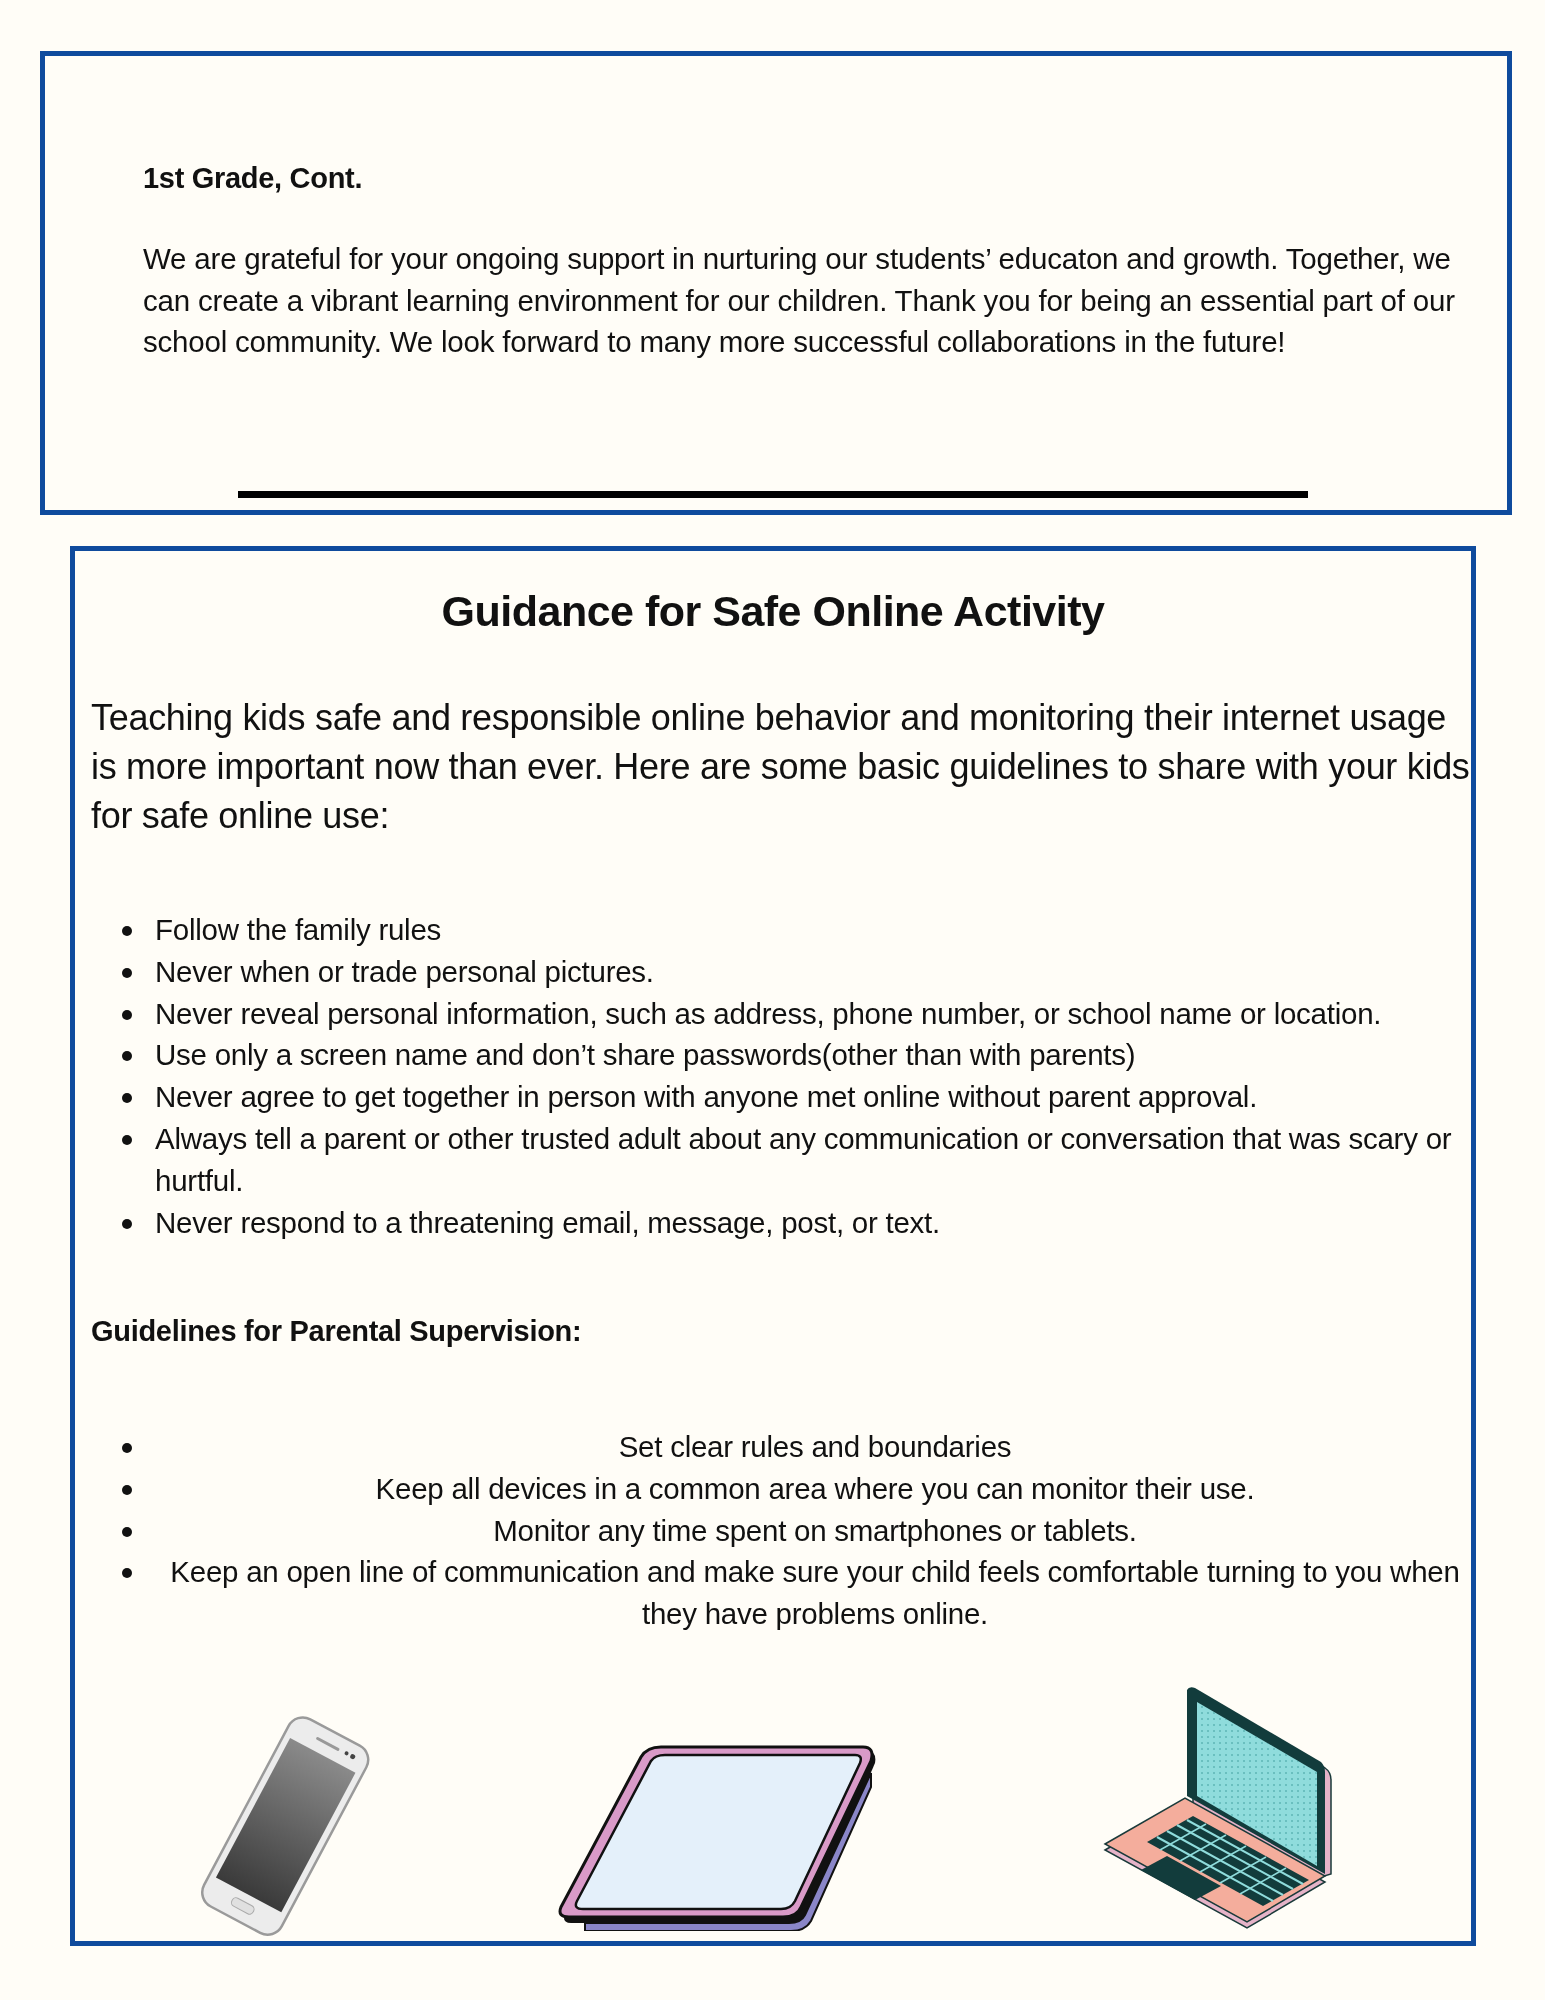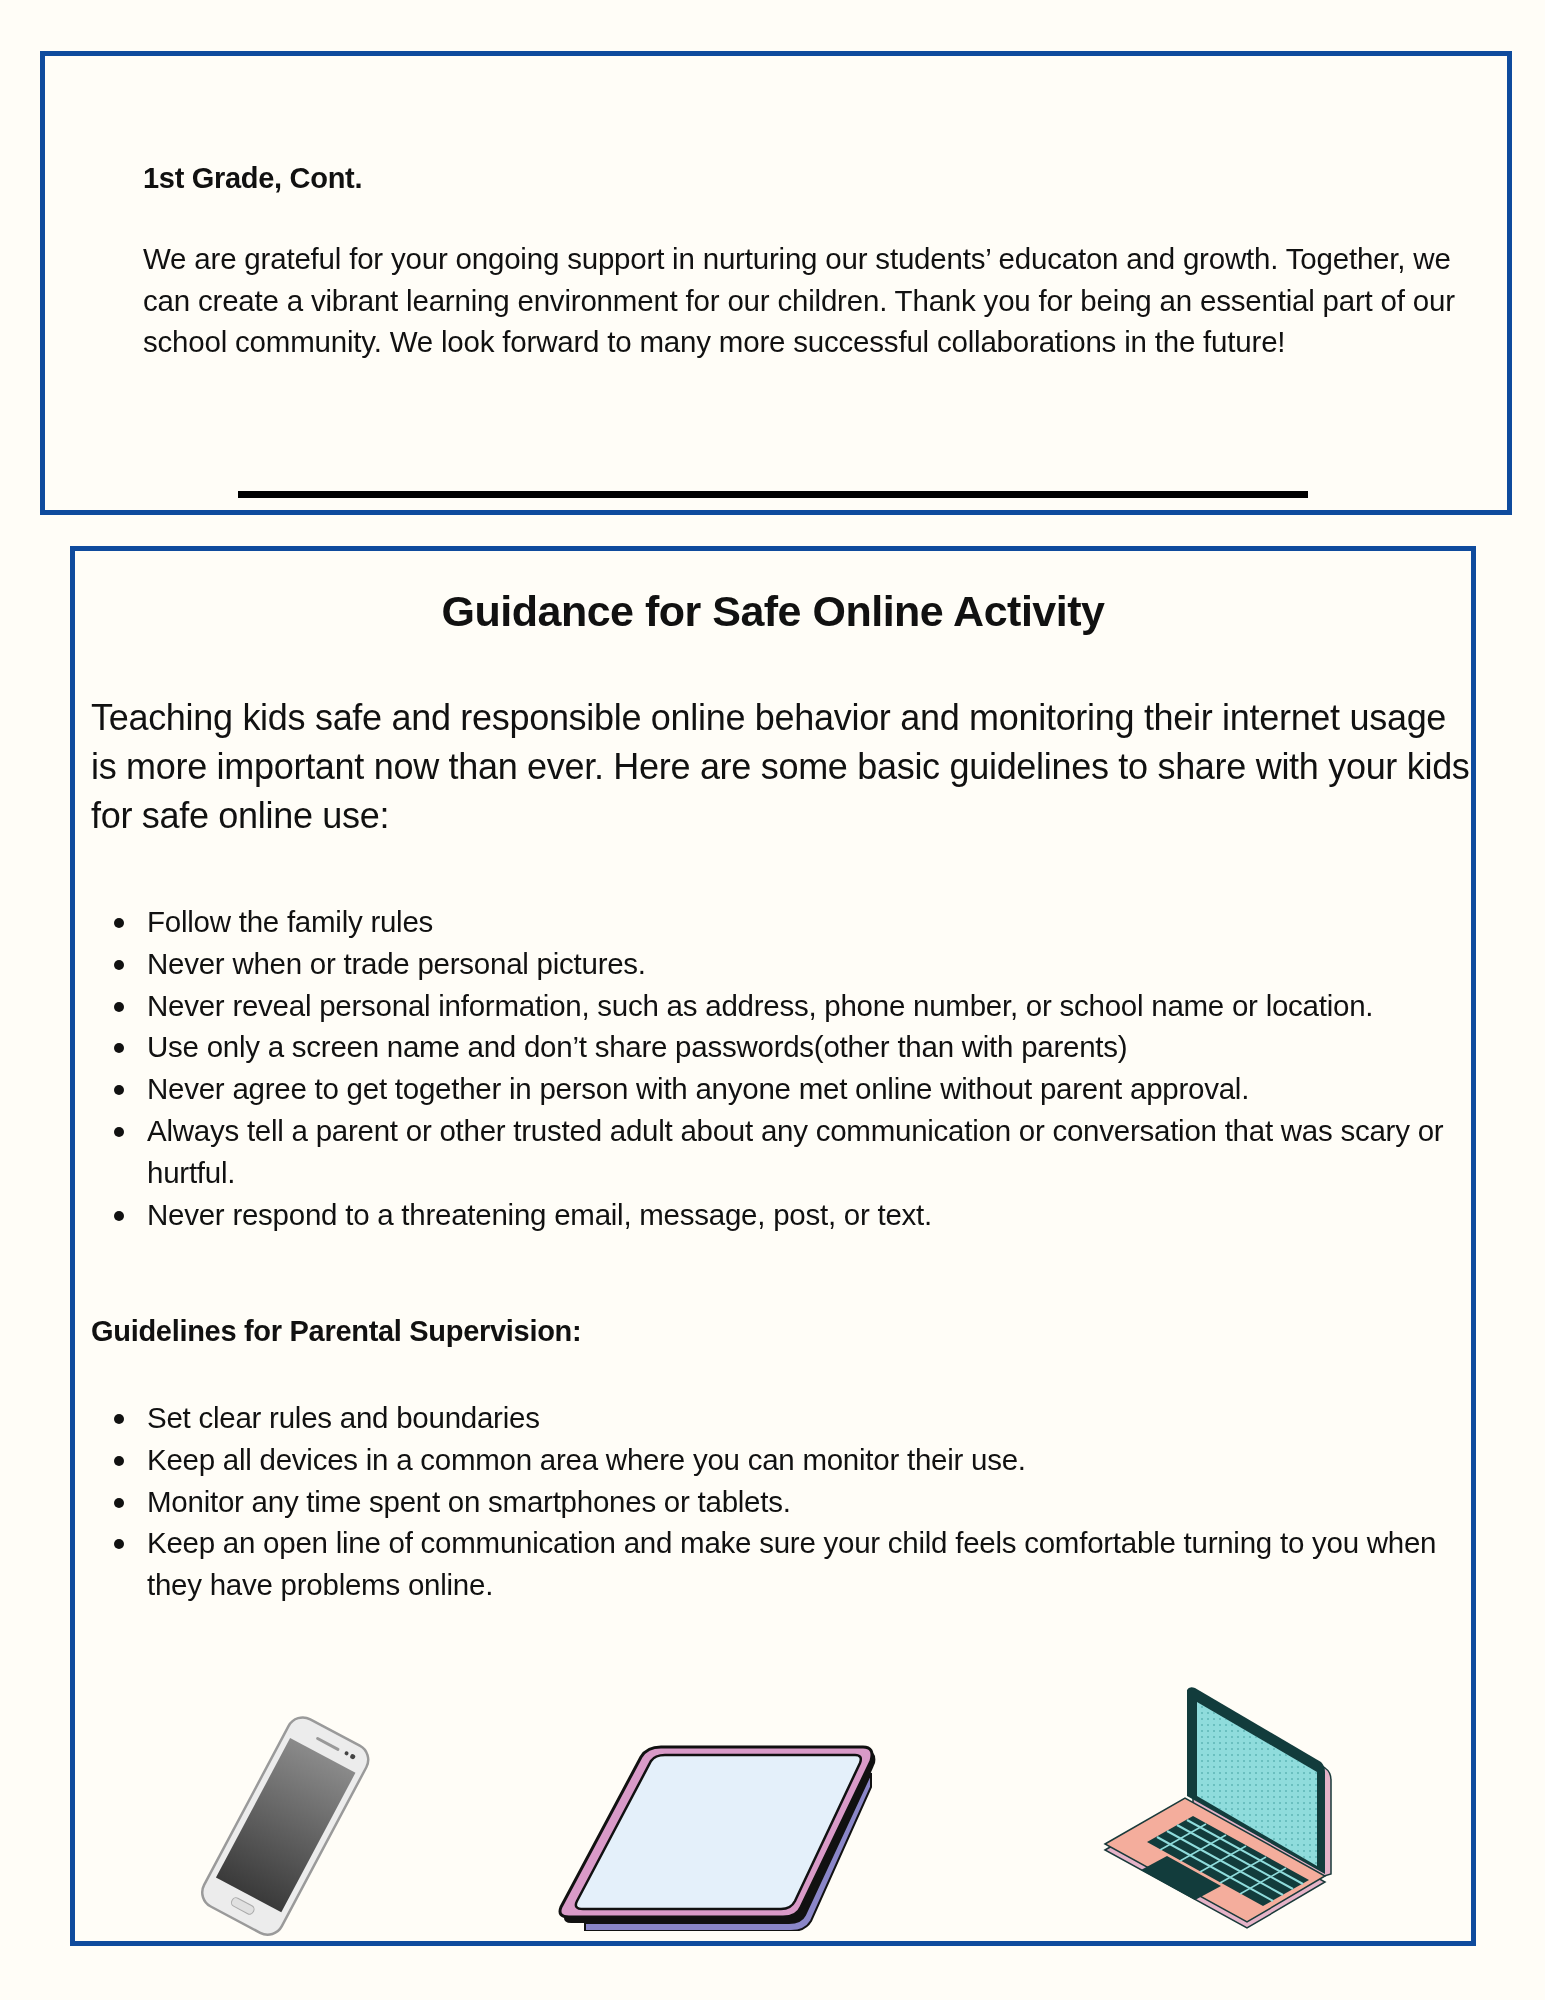--- a/index.html
+++ b/index.html
@@ -10,26 +10,26 @@
   .box { position:absolute; border:5px solid #0f4b9d; box-sizing:border-box; }
   #box1 { left:40px; top:51px; width:1472px; height:464px; }
   #box2 { left:70px; top:546px; width:1406px; height:1400px; }
   .divider { position:absolute; left:238px; top:491px; width:1070px; height:7px; background:#000; }
 
   .sub1 { position:absolute; left:98px; top:106px; font-size:29px; font-weight:bold; letter-spacing:-0.3px; }
   .para1 { position:absolute; left:98px; top:182px; width:1340px; font-size:29.5px; line-height:41.6px; letter-spacing:-0.2px; }
 
   .title { position:absolute; left:0; right:0; top:36px; text-align:center; font-size:43px; font-weight:bold; letter-spacing:-0.5px; }
   .intro { position:absolute; left:16px; top:142px; width:1380px; font-size:36px; line-height:49px; letter-spacing:-0.3px; }
-  ul.list { position:absolute; left:16px; margin:4px; padding:0 0 0 52px; list-style:none; width:1320px; }
+  ul.list { position:absolute; left:16px; margin:12px; padding:0 0 0 52px; list-style:none; width:1320px; }
   ul.list li { position:relative; font-size:29.5px; line-height:41.8px; letter-spacing:-0.25px; }
   ul.list li::before { content:""; position:absolute; left:-33px; top:17px; width:10px; height:10px; border-radius:50%; background:#111; }
   #list1 { top:346px; }
   .sub2 { position:absolute; left:16px; top:764px; font-size:29px; font-weight:bold; letter-spacing:-0.3px; }
-  #list2 { top:842px; }
+  #list2 { top:863px;text-align:center; }
 
   .art { position:absolute; }
   #phone { left:118px; top:1160px; width:180px; height:230px; }
   #tablet { left:480px; top:1160px; width:350px; height:220px; }
   #laptop { left:1010px; top:1123px; width:260px; height:260px; }
 </style>
 </head>
 <body>
 
 <div class="box" id="box1">

